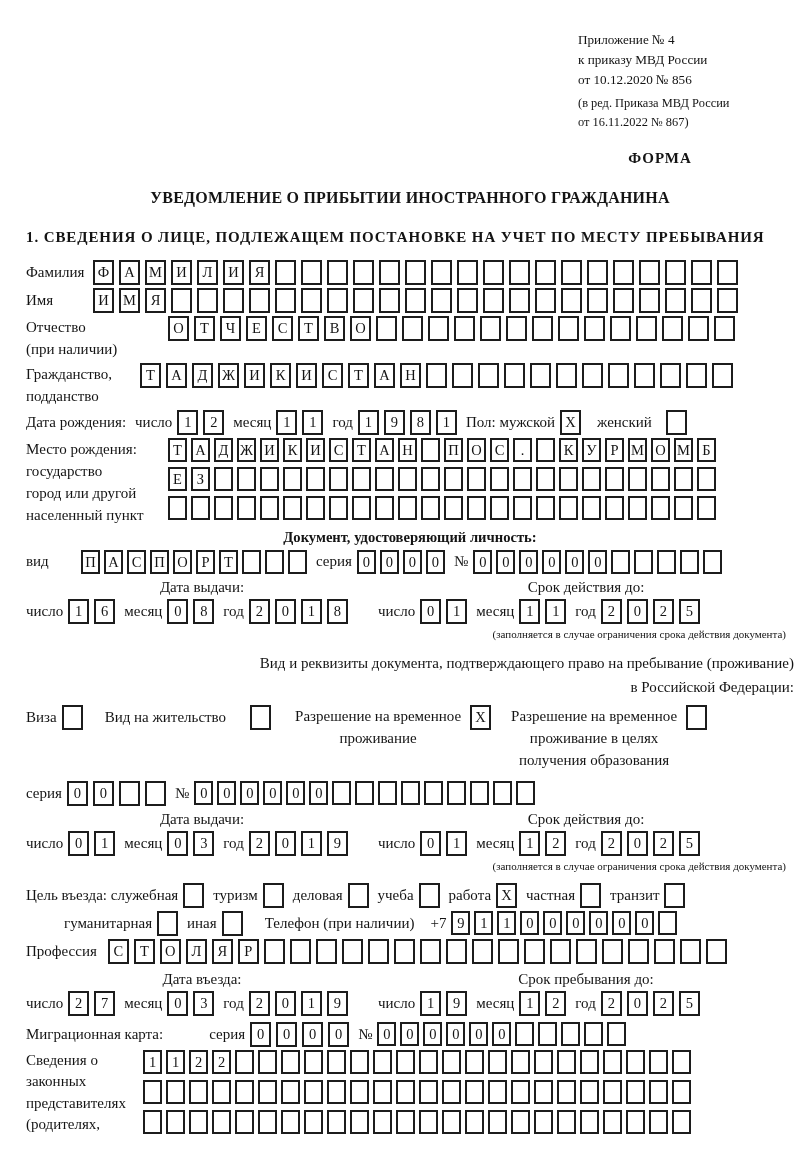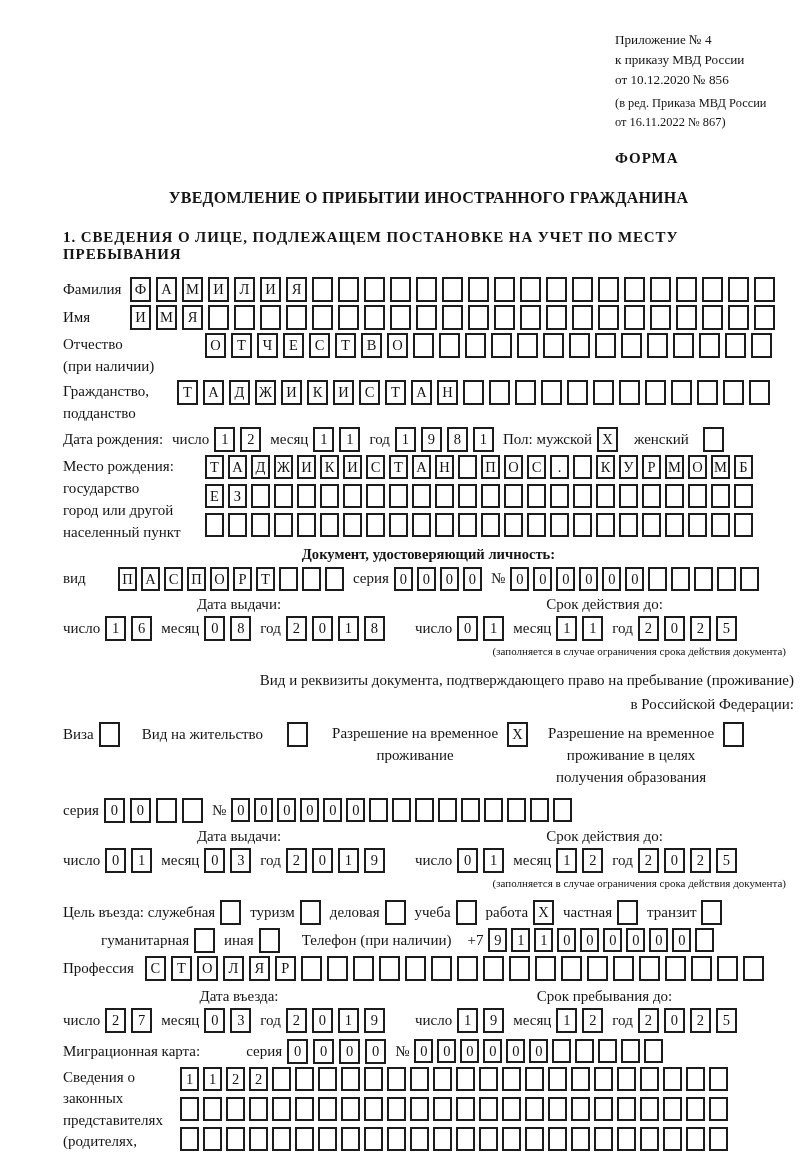--- a/index.html
+++ b/index.html
@@ -2,26 +2,26 @@
 <html><head>
 <meta charset="utf-8">
 <style>
   * { margin:0; padding:0; box-sizing:border-box; }
   html,body { background:#e8e8e8; }
   body { width:800px; }
   .page {
     width:800px; height:1163px; background:#ffffff; color:#141414;
     font-family:"Liberation Serif","DejaVu Serif",serif;
     font-size:15px; overflow:hidden;
-    padding:30px 6px 14px 63px; position:relative;
+    padding:30px 6px 14px 26px; position:relative;
   }
   
   .appendix { margin-left:552px; width:180px; font-size:13.2px; line-height:1.5; }
   .amendment { margin-top:5px; font-size:12.4px; line-height:1.5; }
-  .forma { margin-top:15px; font-weight:bold; font-size:15px; letter-spacing:1px; text-align:left; padding-right:16px; }
+  .forma { margin-top:15px; font-weight:bold; font-size:15px; letter-spacing:1px; text-align:center; padding-right:16px; }
   
   .title { margin-top:18px; text-align:center; font-weight:bold; font-size:16px; line-height:1.35; letter-spacing:.2px; }
   .blankline { display:inline-block; width:56px; border-bottom:2px solid #333; height:13px; margin-left:10px; }
   .s1head { margin-top:20px; margin-bottom:14px; font-weight:bold; font-size:15px; letter-spacing:.9px; }
   
   .row { display:flex; align-items:flex-start; margin-bottom:3px; }
   .lbl { line-height:25px; white-space:nowrap; }
   .lblcol { line-height:22px; }
   .w67 { width:67px; flex:0 0 67px; }
   .w142 { width:142px; flex:0 0 142px; }

